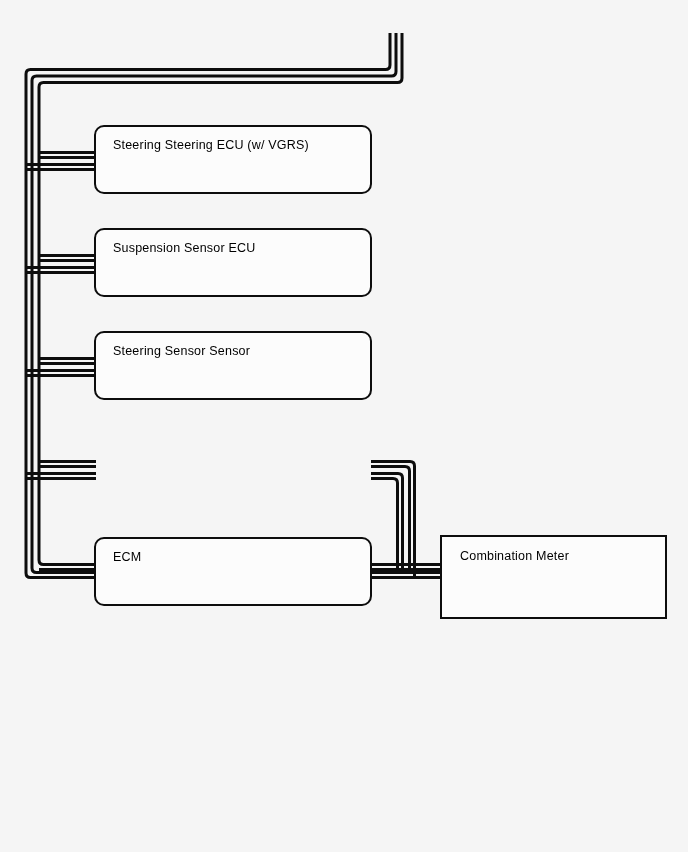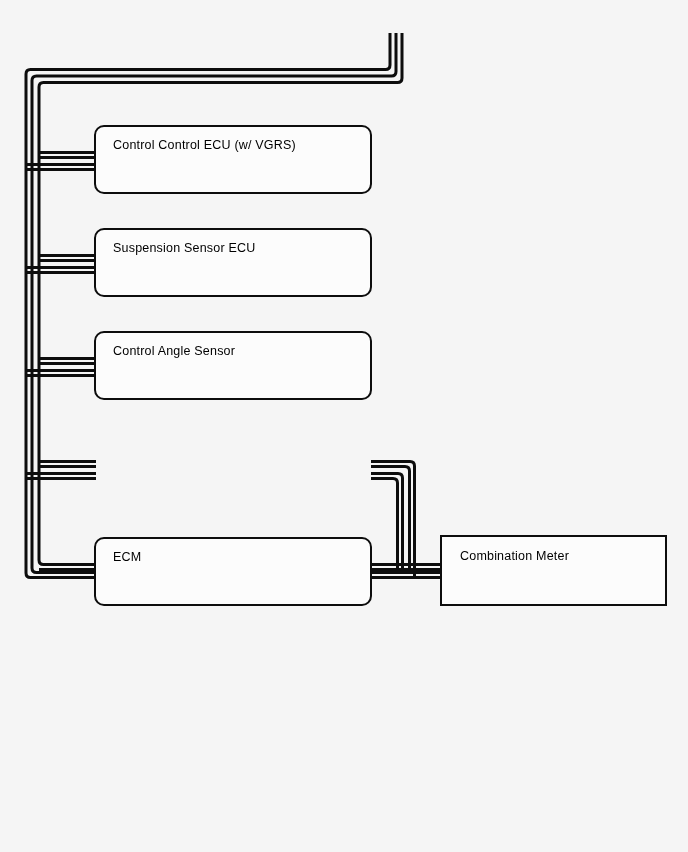--- a/index.html
+++ b/index.html
@@ -32,21 +32,21 @@
     box-sizing: border-box;
     width: 278px;
     height: 69px;
     background: #fcfcfc;
     border: 2px solid #0d0d0d;
     border-radius: 10px;
   }
   .node.square {
     border-radius: 0;
     width: 227px;
-    height: 71px;
+    height: 84px;
   }
   .node-label {
     position: absolute;
     left: 17px;
     top: 11px;
     font-size: 12.5px;
     color: #000000;
     white-space: nowrap;
     letter-spacing: 0.2px;
   }
@@ -70,29 +70,29 @@
 
     <path class="wire" d="M371 461.5 H410 Q414.5 461.5 414.5 466 V577.5"></path>
     <path class="wire" d="M371 466.5 H405 Q409.5 466.5 409.5 471 V572.5"></path>
     <path class="wire" d="M371 473.5 H398 Q402.5 473.5 402.5 478 V569.5"></path>
     <path class="wire" d="M371 478.5 H393 Q397.5 478.5 397.5 483 V569.5"></path>
 
     <path class="wire" d="M371 564.5 H442 M371 569.5 H442 M371 572.5 H442 M371 577.5 H442"></path>
   </svg>
 
   <div class="node" style="left:94px; top:125px;">
-    <span class="node-label">Control Control ECU (w/ VGRS)</span>
+    <span class="node-label">Steering Steering ECU (w/ VGRS)</span>
   </div>
 
   <div class="node" style="left:94px; top:228px;">
     <span class="node-label">Suspension Sensor ECU</span>
   </div>
 
   <div class="node" style="left:94px; top:331px;">
-    <span class="node-label">Control Angle Sensor</span>
+    <span class="node-label">Steering Sensor Sensor</span>
   </div>
 
 
   <div class="node" style="left:94px; top:537px;text-align:right;">
     <span class="node-label">ECM</span>
   </div>
 
   <div class="node square" style="left:440px; top:535px;">
     <span class="node-label" style="top:12px; left:18px;">Combination Meter</span>
   </div>

